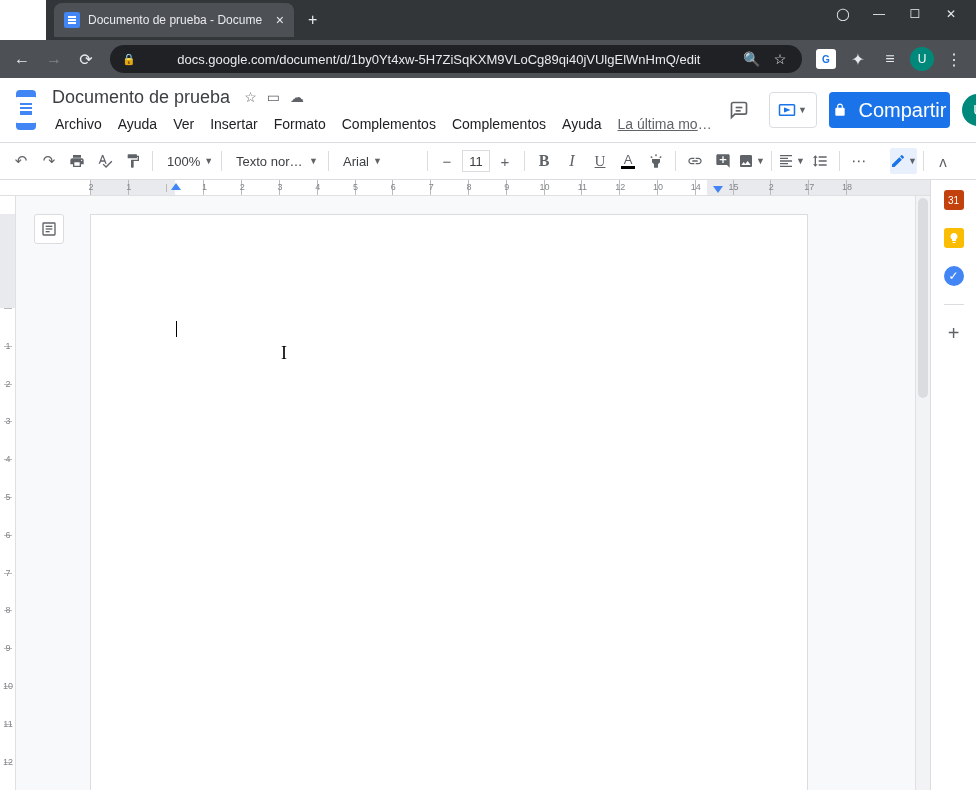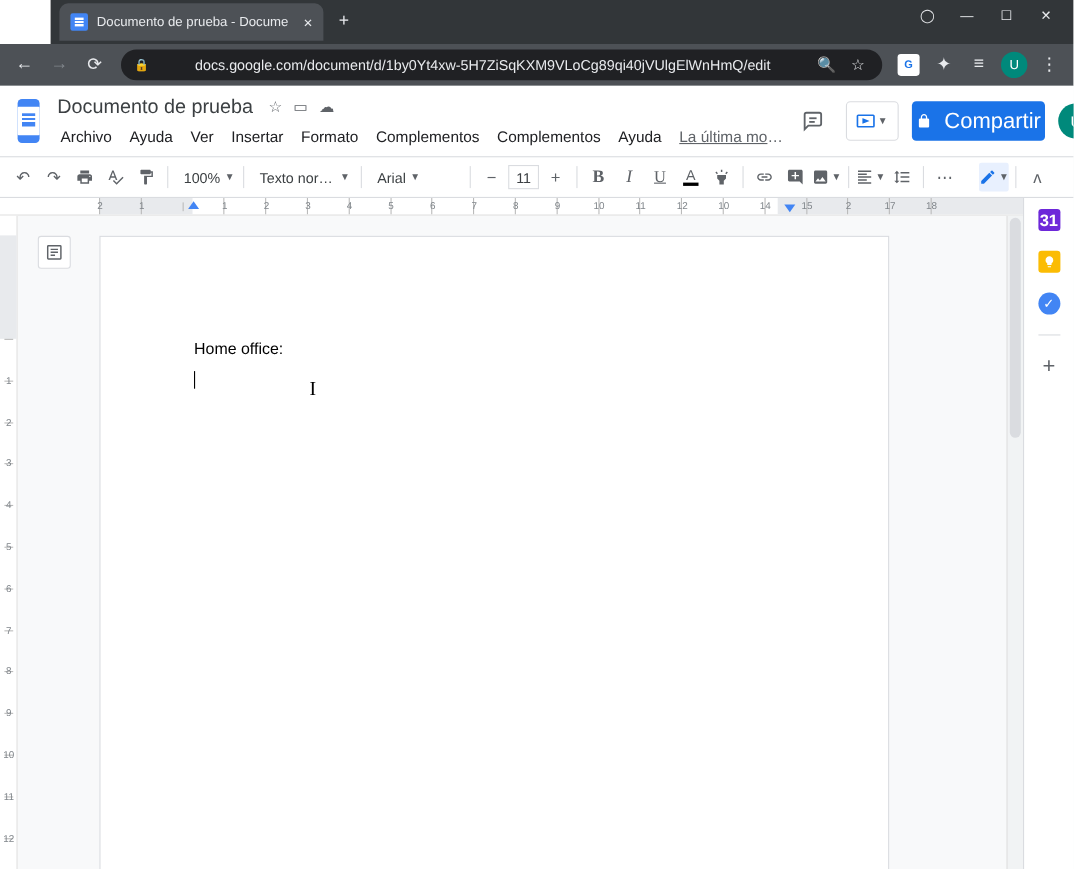--- a/index.html
+++ b/index.html
@@ -88,21 +88,21 @@
 
 .page { width: 718px; min-height: 900px; background: #fff; border: 1px solid #dadce0; margin-left: 56px; padding: 94px 85px; font-family: Arial; font-size: 14.5px; color: #000; }
 .cursor { display: inline-block; width: 1px; height: 16px; background: #000; vertical-align: text-bottom; }
 .text-cursor-icon { position: absolute; left: 265px; top: 147px; font-family: serif; font-size: 18px; color: #000; }
 
 .scrollbar-v { width: 15px; background: #f1f3f4; border-left: 1px solid #e0e0e0; position: relative; }
 .scrollbar-thumb { position: absolute; left: 2px; right: 2px; top: 2px; height: 200px; background: #dadce0; border-radius: 6px; }
 
 .side-panel { width: 46px; background: #fff; border-left: 1px solid #dadce0; display: flex; flex-direction: column; align-items: center; padding-top: 10px; gap: 18px; }
 .sp-icon { width: 20px; height: 20px; cursor: pointer; border-radius: 3px; display: flex; align-items: center; justify-content: center; font-size: 13px; }
-.sp-cal { background: #6d28d9; color: #fff; font-size: 15px; font-weight: bold; }
+.sp-cal { background: #c2410c; color: #fff; font-size: 10px; font-weight: normal; }
 .sp-keep { background: #fbbc04; color: #fff; }
 .sp-tasks { background: #4285f4; color: #fff; border-radius: 50%; font-size: 12px; }
 .sp-sep { width: 20px; height: 1px; background: #dadce0; }
 .sp-add { color: #5f6368; font-size: 20px; }
 </style>
 </head>
 <body>
 
 <div class="browser-titlebar">
   <div class="tab">
@@ -387,21 +387,20 @@
       <div class="page-wrap">
         <div class="outline-btn">
           <svg width="16" height="16" viewBox="0 0 24 24" fill="none" stroke="#5f6368" stroke-width="2">
               <rect x="3" y="3" width="18" height="18" rx="1"></rect>
               <line x1="7" y1="8" x2="17" y2="8"></line>
               <line x1="7" y1="12" x2="17" y2="12"></line>
               <line x1="7" y1="16" x2="13" y2="16"></line>
             </svg>
         </div>
         <div class="page">
-          <div>Home office:</div>
           <div style="margin-top:12px"><span class="cursor"></span></div>
         </div>
         <span class="text-cursor-icon">I</span>
       </div>
       <div class="scrollbar-v">
         <div class="scrollbar-thumb"></div>
       </div>
     </div>
   </div>
   <div class="side-panel">

